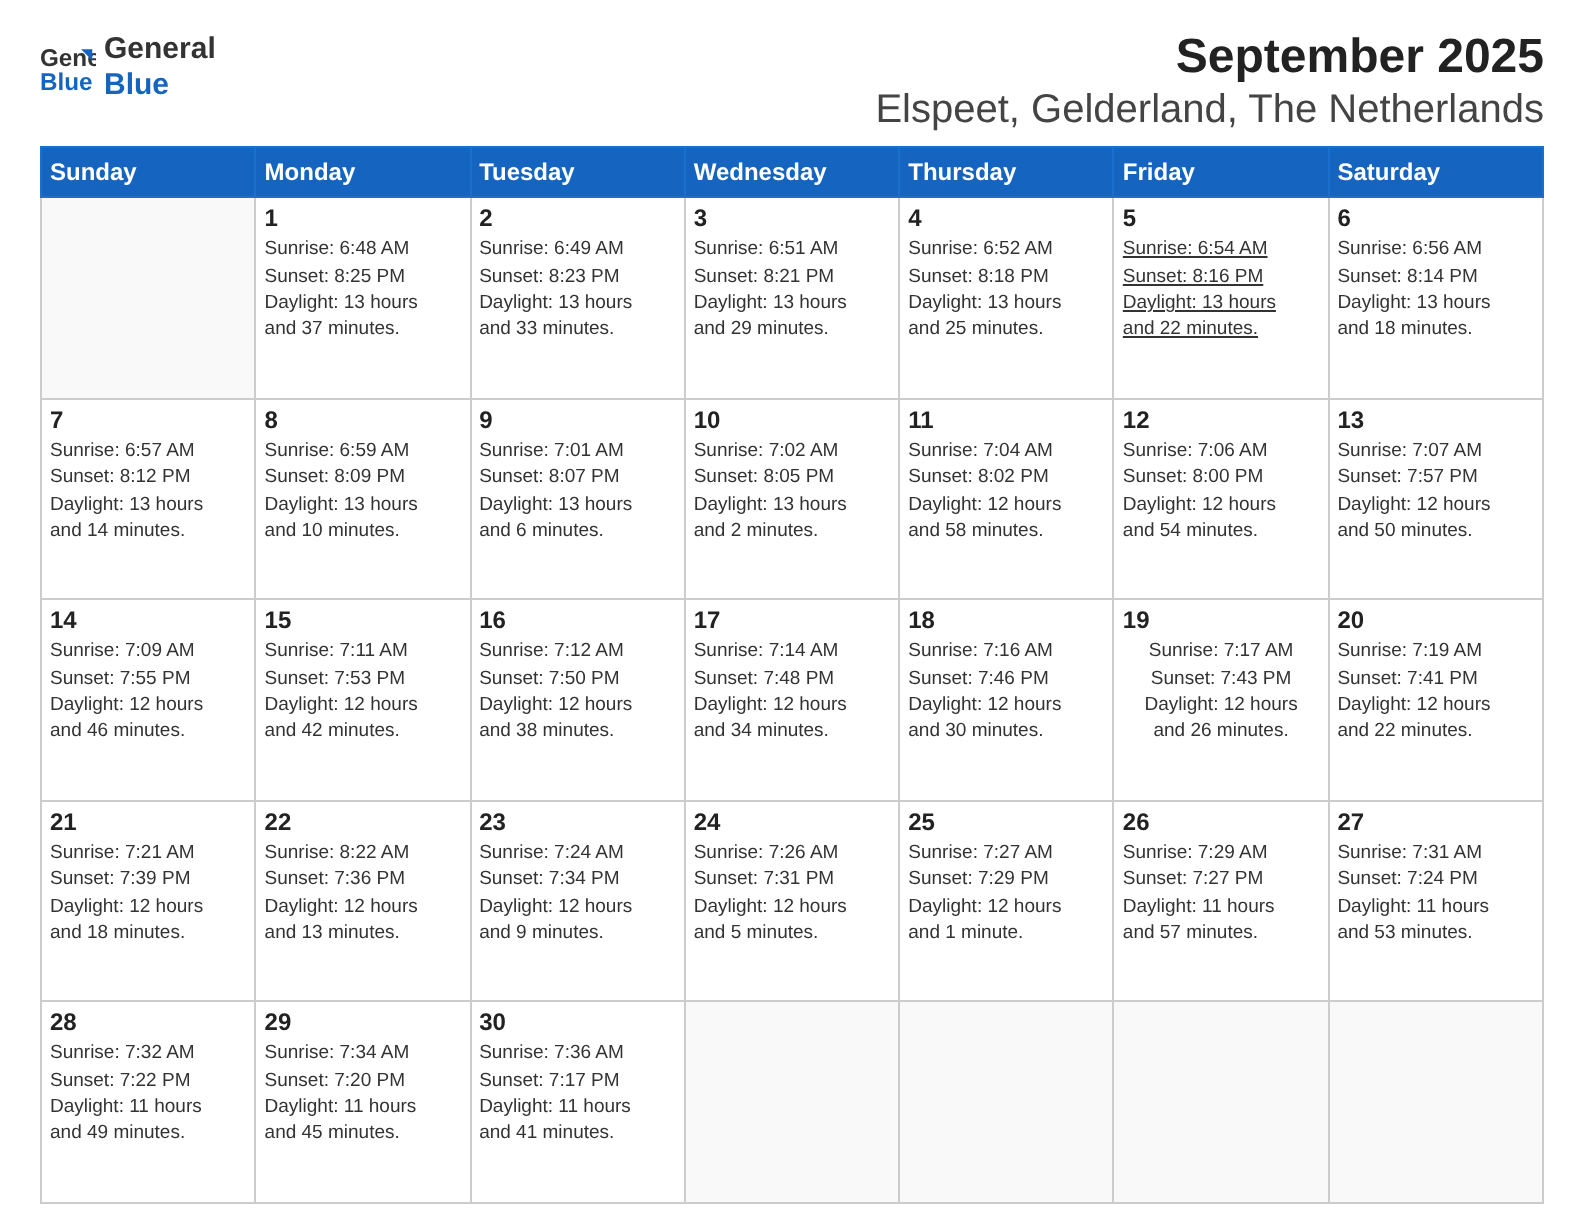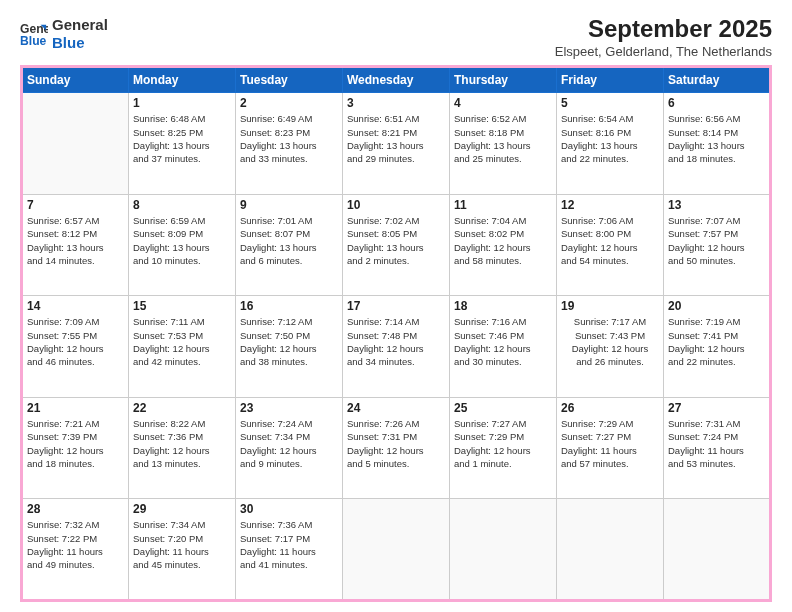--- a/index.html
+++ b/index.html
@@ -35,27 +35,27 @@
     .title-block {
       text-align: right;
     }
     .month-title {
       font-size: 24px;
       font-weight: bold;
       color: #222;
       line-height: 1.1;
     }
     .location {
-      font-size: 13px;
+      font-size: 20px;
       color: #444;
       margin-top: 2px;
     }
     .calendar {
       flex: 1;
-      border: 3px solid #f9a8d4;
+      border: 1px solid #f9a8d4;
       border-collapse: collapse;
       width: 100%;
       table-layout: fixed;
     }
     .calendar th {
       background: #1565c0;
       color: #fff;
       font-size: 12px;
       font-weight: bold;
       padding: 5px 4px;
@@ -145,21 +145,21 @@
           </td>
           <td>
             <span class="day-number">4</span>
             <div class="day-info" style="white-space: pre-line;">Sunrise: 6:52 AM
 Sunset: 8:18 PM
 Daylight: 13 hours
 and 25 minutes.</div>
           </td>
           <td>
             <span class="day-number">5</span>
-            <div class="day-info" style="white-space: pre-line;">Sunrise: 6:54 AM
+            <div class="day-info" style="white-space: pre-line; text-decoration: underline;">Sunrise: 6:54 AM
 Sunset: 8:16 PM
 Daylight: 13 hours
 and 22 minutes.</div>
           </td>
           <td>
             <span class="day-number">6</span>
             <div class="day-info" style="white-space: pre-line;">Sunrise: 6:56 AM
 Sunset: 8:14 PM
 Daylight: 13 hours
 and 18 minutes.</div>

